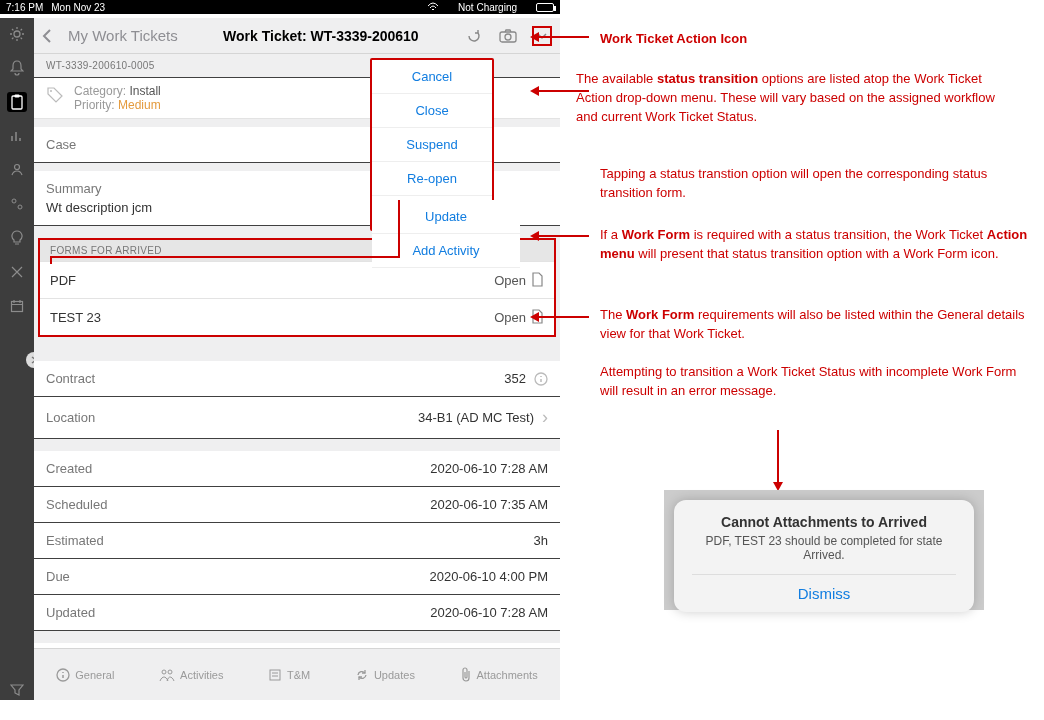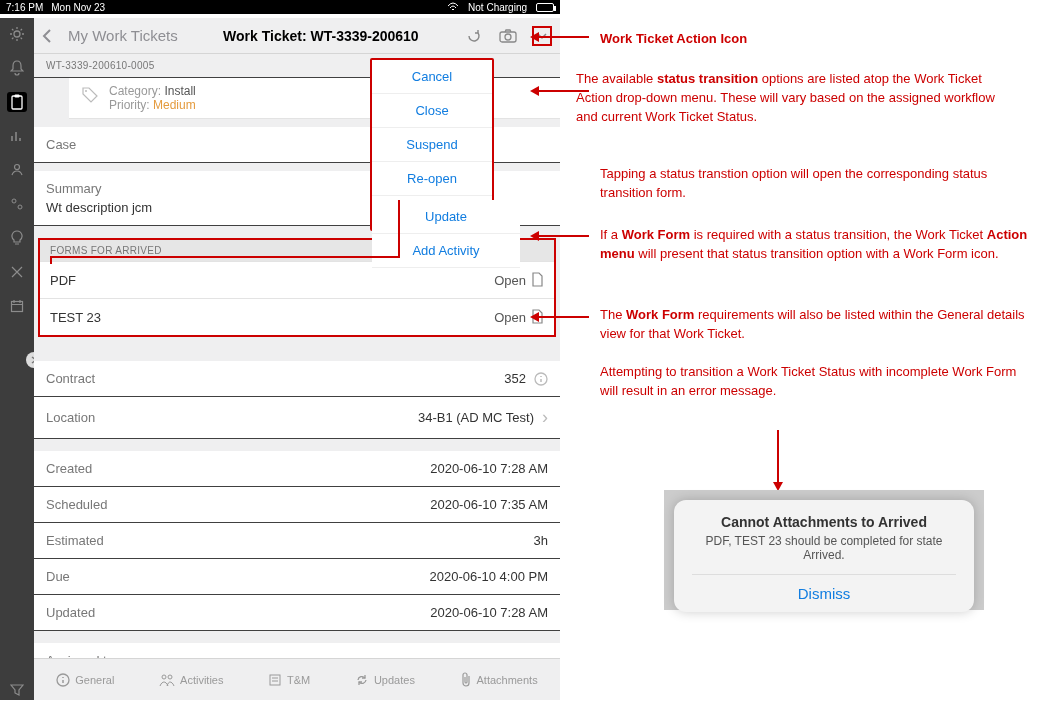--- a/index.html
+++ b/index.html
@@ -11,21 +11,21 @@
     background: #fff;
     width: 1044px;
   }
   .stage { position: relative; width: 1044px; height: 720px; }
   .device { position: absolute; left: 0; top: 0; width: 560px; height: 700px; background: #fff; }
   .statusbar {
     height: 14px; background: #000; color: #fff; font-size: 10px;
     display: flex; align-items: center; justify-content: space-between; padding: 0 6px;
   }
   .statusbar .sb-left { display:flex; gap:8px; }
-  .statusbar .sb-right { display:flex; gap:9px; align-items:center; }
+  .statusbar .sb-right { display:flex; gap:19px; align-items:center; }
   .batt { width:18px; height:9px; border:1px solid #fff; border-radius:2px; position:relative; }
   .batt::after { content:""; position:absolute; right:-3px; top:2px; width:2px; height:5px; background:#fff; }
   .batt-fill { background:#fff; height:100%; width:90%; }
 
   .sidebar {
     position:absolute; left:0; top:18px; bottom:0; width:34px;
     background:#3d3d3d; display:flex; flex-direction:column; align-items:center; padding-top:6px; gap:14px;
   }
   .sidebar .icn { width:20px; height:20px; color:#8c8c8c; display:flex; align-items:center; justify-content:center; }
   .sidebar .icn.active { background:#000; color:#fff; border-radius:3px; }
@@ -45,33 +45,33 @@
   .tb-icons { display:flex; gap:14px; align-items:center; color:#8e8e93; }
   .tb-icn { width:20px; height:20px; display:flex; align-items:center; justify-content:center; }
   .chev-box { width:20px; height:20px; border:2px solid #cc0000; display:flex; align-items:center; justify-content:center; }
 
   .scroll { flex:1; overflow:hidden; }
   .row { background:#fff; border-bottom:1px solid #404040; padding:10px 12px; display:flex; align-items:center; }
   .row.header { background:#efeff0; font-size:10px; color:#777; letter-spacing:.3px; padding:6px 12px; text-transform:uppercase; }
   .row .lbl { color:#777; }
   .row .val { margin-left:auto; color:#333; }
   .row .chev { color:#bbb; margin-left:8px; }
-  .cat-block { background:#fff; border-bottom:1px solid #e3e3e3; padding:6px 12px 6px 40px; position:relative;margin-left:35px; }
+  .cat-block { background:#fff; border-bottom:1px solid #e3e3e3; padding:6px 12px 6px 40px; position:relative; }
   .cat-block .tag-icn { position:absolute; left:12px; top:8px; color:#bbb; }
   .cat-line { font-size:12px; color:#555; }
   .cat-line .k { color:#999; }
   .prio { color:#e49b3e; }
 
   .forms-box { border:2px solid #cc0000; margin:12px 4px; }
   .forms-head { background:#e6e6e6; font-size:10px; color:#777; padding:5px 10px; letter-spacing:.3px; }
   .form-row { background:#fff; border-top:1px solid #e3e3e3; padding:10px 10px; display:flex; align-items:center; font-size:13px; }
   .form-row .open { margin-left:auto; color:#555; display:flex; align-items:center; gap:4px; }
 
   .tabbar {
-    height:42px; background:#efeff0; border-top:1px solid #d5d5d5;
+    height:52px; background:#efeff0; border-top:1px solid #d5d5d5;
     display:flex; align-items:center; justify-content:space-around; color:#9a9a9a; font-size:11px;
   }
   .tabbar .tab { display:flex; align-items:center; gap:5px; }
 
   
   .menu {
     position:absolute; left:370px; top:58px; width:124px; background:#fff;
     border:2px solid #cc0000; border-radius:2px;
   }
   .menu-item { text-align:center; padding:9px 4px; color:#117de0; font-size:13px; border-bottom:1px solid #eee; position:relative; }

